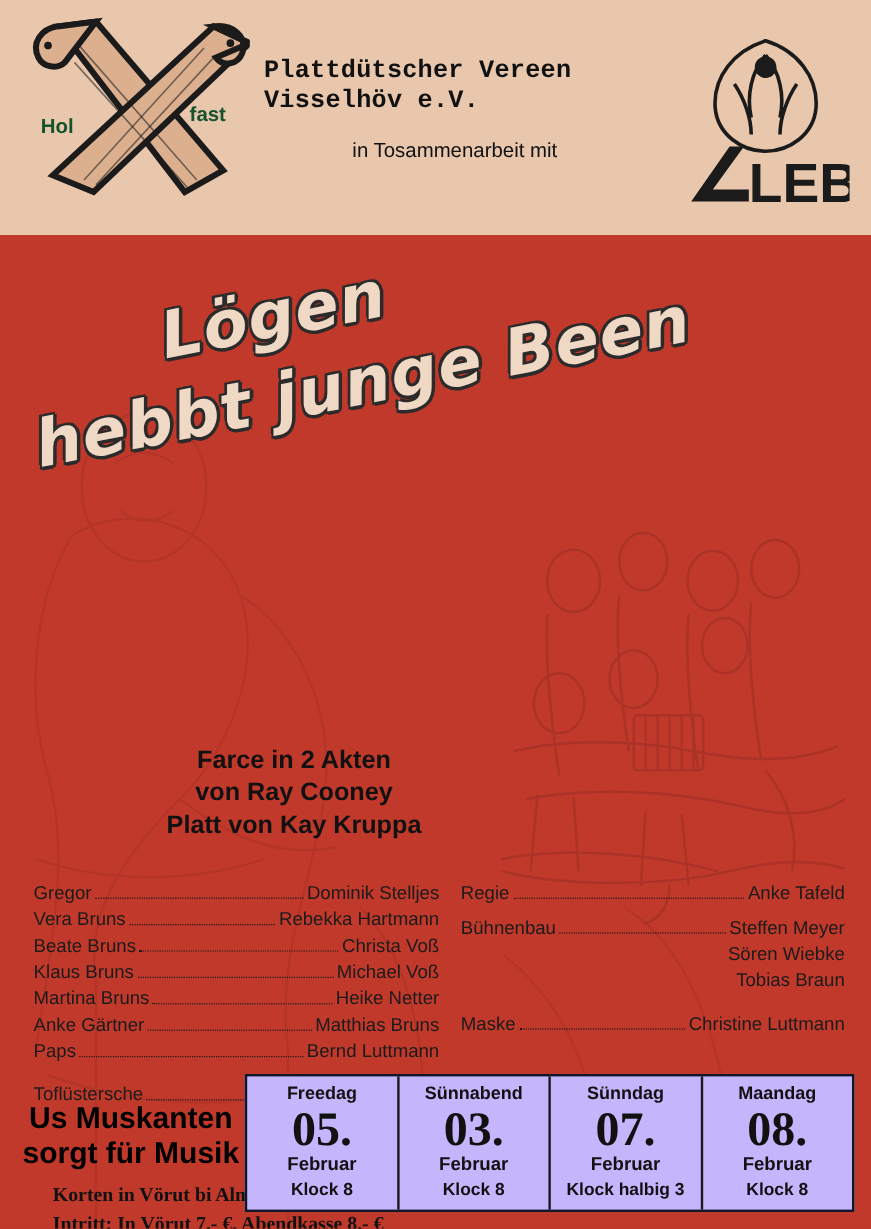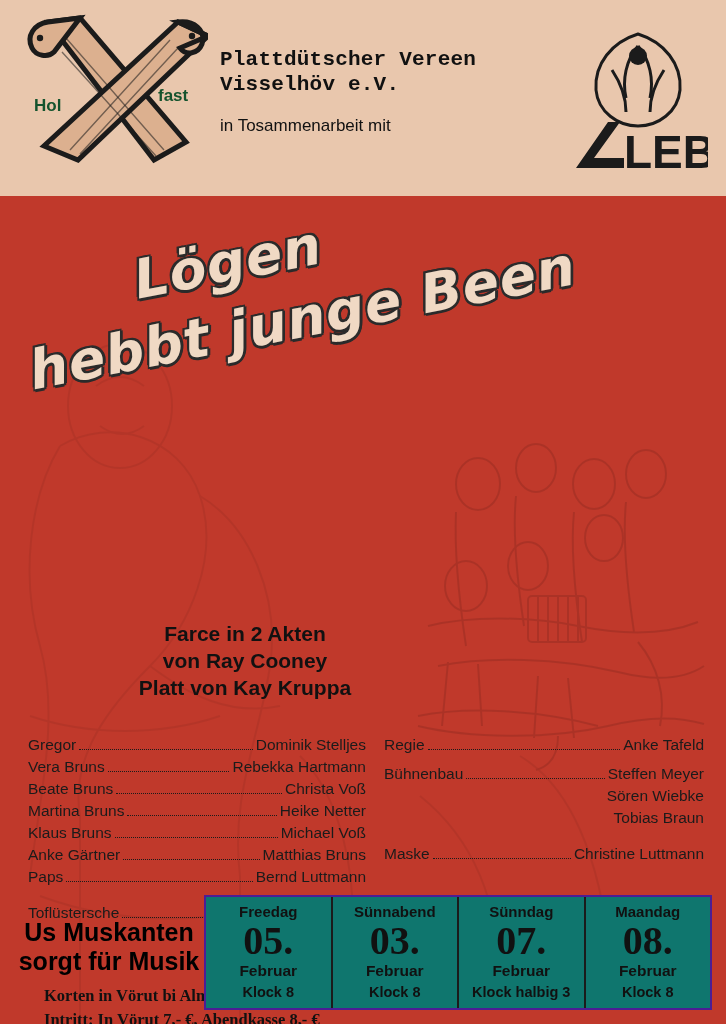--- a/index.html
+++ b/index.html
@@ -52,21 +52,21 @@
     font-weight: bold;
     color: #111;
     line-height: 1.18;
     letter-spacing: .2px;
     font-family: Liberation Mono, monospace;
   }
   .tosammen {
     margin-top: 18px;
     font-size: 17px;
     color: #111;
-    text-align: left;
+    text-align: center;
     padding-right: 30px;
   }
   .leb-logo {
     flex: 0 0 auto;
     width: 140px;
     padding-top: 12px;
   }
 
   
   .poster {
@@ -180,22 +180,22 @@
     text-align: center;
     color: #000000;
     font-weight: bold;
     font-size: 25px;
     line-height: 1.16;
     flex: 0 0 auto;
   }
   .dates {
     flex: 1 1 auto;
     display: flex;
-    background: #0f766e;
-    border: 2px solid #4c1d95;
+    background: #c4b5fd;
+    border: 2px solid #0f172a;
     box-sizing: border-box;
     margin-top: 12px;
   }
   .date-cell {
     flex: 1 1 0;
     text-align: center;
     padding: 6px 2px 8px 2px;
     border-right: 2px solid #1b1b1b;
     color: #111;
     box-sizing: border-box;
@@ -327,28 +327,28 @@
         <span class="role">Vera Bruns</span>
         <span class="dots"></span>
         <span class="who">Rebekka Hartmann</span>
       </div>
       <div class="cast-row">
         <span class="role">Beate Bruns</span>
         <span class="dots"></span>
         <span class="who">Christa Voß</span>
       </div>
       <div class="cast-row">
+        <span class="role">Klaus Bruns</span>
+        <span class="dots"></span>
+        <span class="who">Michael Voß</span>
+      </div>
+      <div class="cast-row">
         <span class="role">Martina Bruns</span>
         <span class="dots"></span>
         <span class="who">Heike Netter</span>
-      </div>
-      <div class="cast-row">
-        <span class="role">Klaus Bruns</span>
-        <span class="dots"></span>
-        <span class="who">Michael Voß</span>
       </div>
       <div class="cast-row">
         <span class="role">Anke Gärtner</span>
         <span class="dots"></span>
         <span class="who">Matthias Bruns</span>
       </div>
       <div class="cast-row">
         <span class="role">Paps</span>
         <span class="dots"></span>
         <span class="who">Bernd Luttmann</span>

